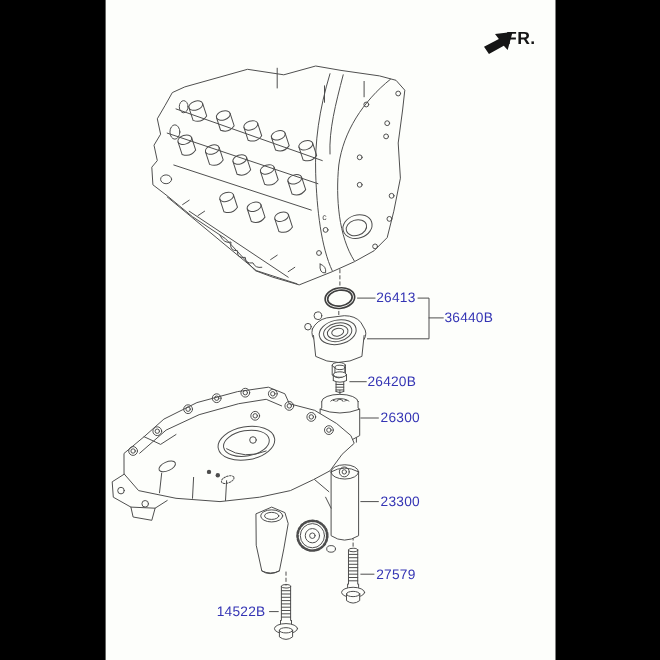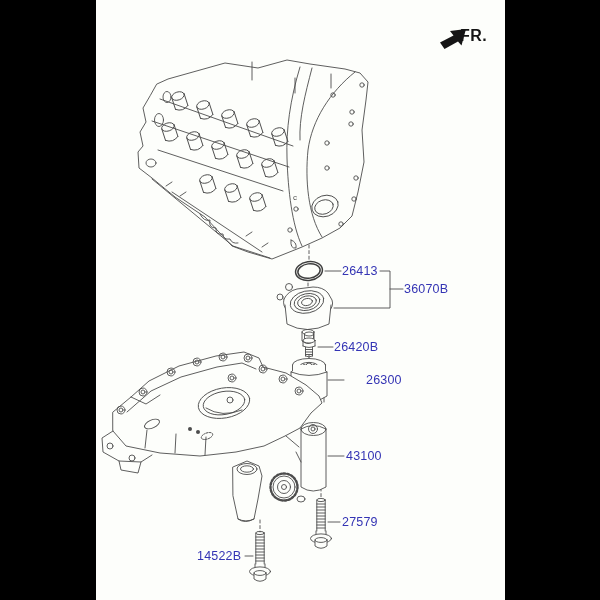--- a/index.html
+++ b/index.html
@@ -221,19 +221,19 @@
       <path d="M328,522 L340,522"></path>
       <path d="M245,556 L253,556"></path>
     </g>
 
     <path class="arrow" d="M466,29 L450,31 L453.5,35.5 L440,42.5 L444.5,49 L458,41.5 L461.5,45.5 Z"></path>
   </svg>
 
   <span class="fr" style="left:460px;top:24px;">FR.</span>
 
   <span class="lbl" style="left:342px;top:271px;">26413</span>
-  <span class="lbl" style="left:404px;top:289px;">36070B</span>
+  <span class="lbl" style="left:404px;top:289px;">36440B</span>
   <span class="lbl" style="left:334px;top:347px;">26420B</span>
-  <span class="lbl" style="left:366px;top:380px;">26300</span>
-  <span class="lbl" style="left:346px;top:456px;">43100</span>
+  <span class="lbl" style="left:346px;top:380px;">26300</span>
+  <span class="lbl" style="left:346px;top:456px;">23300</span>
   <span class="lbl" style="left:342px;top:522px;">27579</span>
   <span class="lbl" style="left:197px;top:556px;">14522B</span>
 </div>
 
 </body></html>

